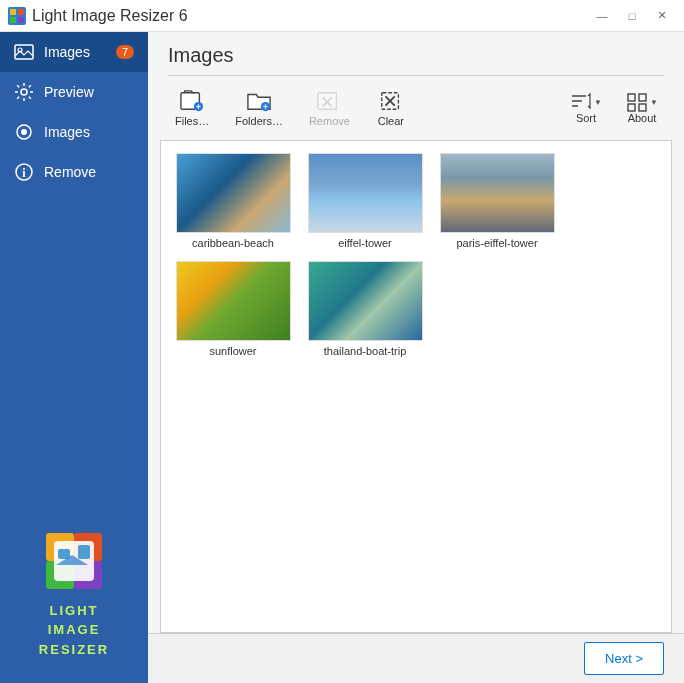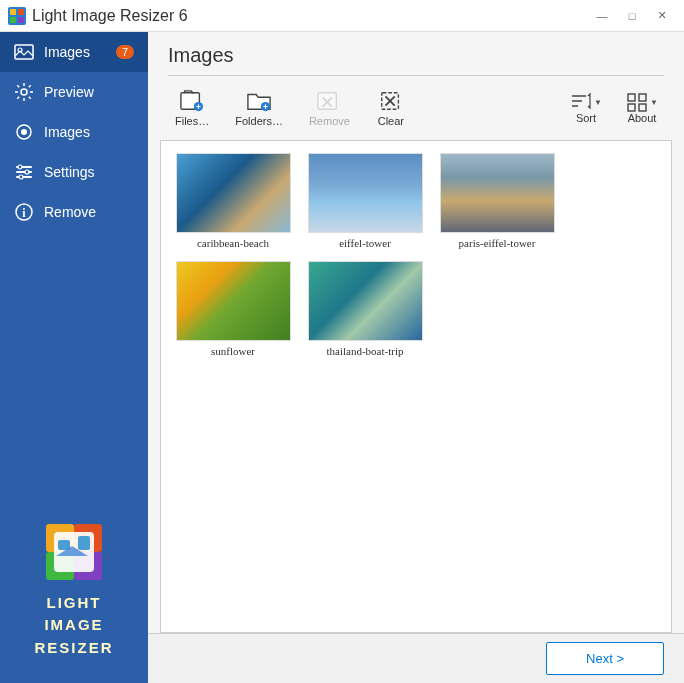--- a/index.html
+++ b/index.html
@@ -97,22 +97,22 @@
       flex-direction: column;
       align-items: center;
       padding: 20px 10px 24px;
     }
     .sidebar-logo-img {
       width: 64px;
       height: 64px;
       margin-bottom: 8px;
     }
     .sidebar-logo-text {
-      color: #fef9c3;
-      font-size: 15px;
+      color: #bef264;
+      font-size: 13px;
       font-weight: bold;
       letter-spacing: 2px;
       text-align: center;
       line-height: 1.5;
     }
 
     
     .content {
       flex: 1;
       display: flex;
@@ -212,21 +212,20 @@
       height: 80px;
       object-fit: cover;
       border: 1px solid #ddd;
     }
     .image-label {
       font-size: 11px;
       color: #333;
       margin-top: 4px;
       text-align: left;
       word-break: break-all;
-      font-family: Liberation Serif, serif;
     }
 
     
     .thumb-caribbean { background: linear-gradient(135deg, #4a9ed4 0%, #1a5a8a 40%, #c8a870 70%, #8ab8d4 100%); }
     .thumb-eiffel { background: linear-gradient(180deg, #5b8fc4 0%, #7aa8d4 40%, #8dc4e8 60%, #c8d8e8 100%); }
     .thumb-golden-gate { background: linear-gradient(135deg, #d4901a 0%, #c87820 30%, #8ab8d0 50%, #4a7898 100%); }
     .thumb-night { background: linear-gradient(135deg, #0a0a2a 0%, #1a1a3a 30%, #f0a830 50%, #e05020 70%, #0a0a1a 100%); }
     .thumb-paris { background: linear-gradient(180deg, #a0b8c8 0%, #7898a8 30%, #c8a870 60%, #606878 100%); }
     .thumb-sunflower { background: linear-gradient(135deg, #f0c820 0%, #e8a010 30%, #70a830 50%, #408020 100%); }
     .thumb-thailand { background: linear-gradient(135deg, #38a890 0%, #20788a 40%, #a0c8a8 60%, #2868a0 100%); }
@@ -239,21 +238,21 @@
       display: flex;
       align-items: center;
       justify-content: flex-end;
       padding: 0 20px;
       flex-shrink: 0;
     }
     .next-btn {
       background: #ffffff;
       border: 1px solid #0078d7;
       color: #0078d7;
-      padding: 8px 39px;
+      padding: 8px 20px;
       font-size: 13px;
       cursor: pointer;
       border-radius: 2px;
     }
 
     
     svg { display: block; }
   </style>
 </head>
 <body>
@@ -306,33 +305,20 @@
       <div class="sidebar-item">
         <div class="sidebar-item-icon">
           <svg width="20" height="20" viewBox="0 0 20 20" fill="none">
             <circle cx="10" cy="10" r="7" stroke="white" stroke-width="1.5"></circle>
             <circle cx="10" cy="10" r="3" fill="white"></circle>
           </svg>
         </div>
         <span>Images</span>
       </div>
 
-      <div class="sidebar-item">
-        <div class="sidebar-item-icon">
-          <svg width="20" height="20" viewBox="0 0 20 20" fill="none">
-            <rect x="2" y="4" width="16" height="2" rx="1" fill="white"></rect>
-            <rect x="2" y="9" width="16" height="2" rx="1" fill="white"></rect>
-            <rect x="2" y="14" width="16" height="2" rx="1" fill="white"></rect>
-            <circle cx="6" cy="5" r="2" fill="#2c5fa8" stroke="white" stroke-width="1.2"></circle>
-            <circle cx="13" cy="10" r="2" fill="#2c5fa8" stroke="white" stroke-width="1.2"></circle>
-            <circle cx="7" cy="15" r="2" fill="#2c5fa8" stroke="white" stroke-width="1.2"></circle>
-          </svg>
-        </div>
-        <span>Settings</span>
-      </div>
 
       <div class="sidebar-item">
         <div class="sidebar-item-icon">
           <svg width="20" height="20" viewBox="0 0 20 20" fill="none">
             <circle cx="10" cy="10" r="8" stroke="white" stroke-width="1.5"></circle>
             <text x="10" y="15" text-anchor="middle" font-size="12" fill="white" font-family="serif" font-weight="bold">i</text>
           </svg>
         </div>
         <span>Remove</span>
       </div>

